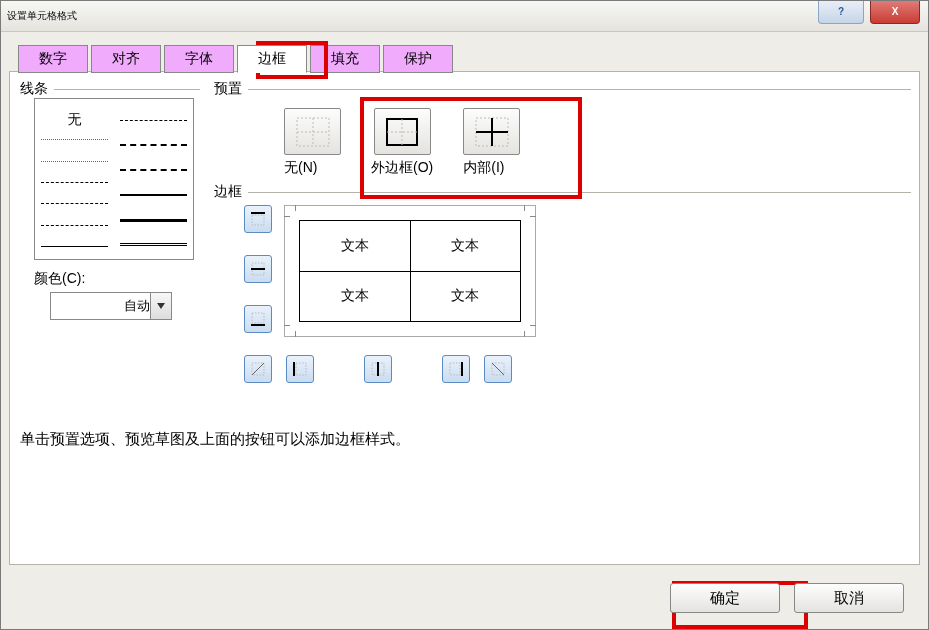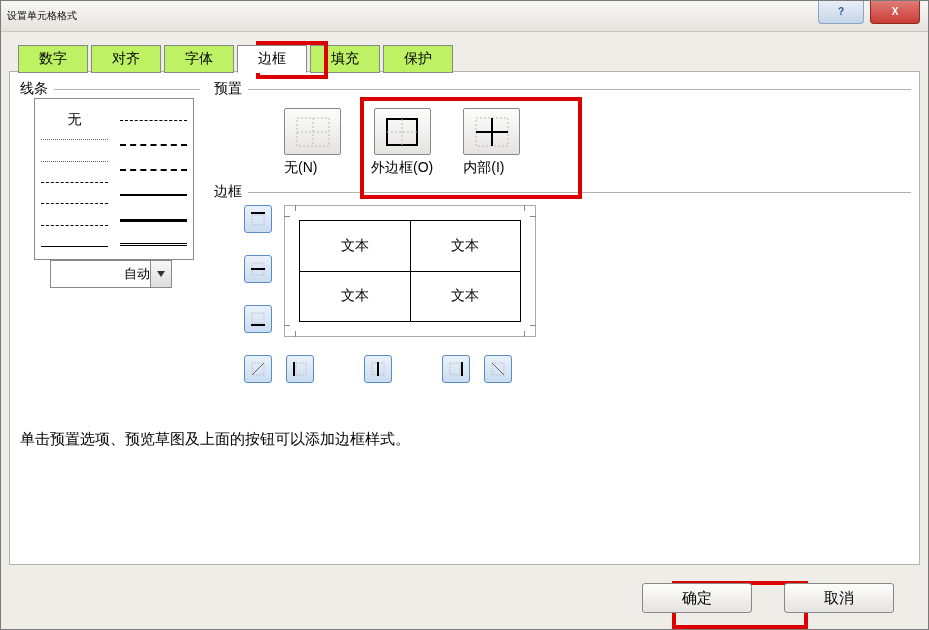--- a/index.html
+++ b/index.html
@@ -4,21 +4,21 @@
 <style>
 html,body{margin:0;padding:0;font-family:"Microsoft YaHei","SimSun",sans-serif;font-size:13px;background:#ece9e0;}
 .window{width:929px;height:630px;border:1px solid #7a7a7a;background:#eeede8;position:relative;box-sizing:border-box;}
 .titlebar{height:30px;background:linear-gradient(#f7f7f5,#e5e3de);border-bottom:1px solid #c9c6bf;position:relative;padding-left:6px;line-height:30px;font-size:10px;}
 .title-ctrls{position:absolute;right:8px;top:0px;display:flex;gap:0;}
 .title-ctrl{height:22px;display:flex;align-items:center;justify-content:center;font-weight:bold;border:1px solid;}
 .ctrl-help{width:44px;background:linear-gradient(#e9eef6,#c5d5e8);border-color:#8aa6c4;color:#2a5a9e;border-top:none;border-radius:0 0 4px 4px;margin-right:6px;}
 .ctrl-close{width:48px;background:linear-gradient(#e07b76,#c93c34);border-color:#8a2a24;color:#fff;border-top:none;border-radius:0 0 4px 4px;}
 .dlg-body{position:absolute;top:46px;left:8px;right:8px;bottom:64px;background:#fff;border:1px solid #b5b2ab;}
 .tabs{position:absolute;top:-27px;left:8px;display:flex;}
-.tab{padding:4px 20px;border:1px solid #888;background:#bef264;margin-right:3px;border-bottom:1px solid #888;font-size:14px;cursor:pointer;}
+.tab{padding:4px 20px;border:1px solid #888;background:#f0abfc;margin-right:3px;border-bottom:1px solid #888;font-size:14px;cursor:pointer;}
 .tab.active{background:#fff;border-bottom:1px solid #fff;position:relative;z-index:2;}
 .tab-content{position:absolute;top:2px;left:0;right:0;bottom:0;padding:6px 8px;}
 .group-label{font-size:14px;}
 .group-line{border-top:1px solid #b5b2ab;flex:1;margin-left:6px;margin-top:9px;}
 .group-head{display:flex;align-items:flex-start;}
 
 .left-col{position:absolute;left:10px;top:6px;width:180px;}
 .style-label{margin:4px 0 3px 14px;font-size:14px;}
 .style-box{border:1px solid #888;width:158px;height:160px;margin-left:14px;background:#fff;display:flex;}
 .style-col{width:50%;display:flex;flex-direction:column;justify-content:space-around;padding:6px 6px;box-sizing:border-box;}
@@ -44,21 +44,21 @@
 .small-btn{width:26px;height:26px;border:1px solid #5a8bc2;background:linear-gradient(#eaf2fb,#cadcf0);border-radius:3px;cursor:pointer;display:flex;align-items:center;justify-content:center;}
 .small-row{display:flex;gap:50px;margin-left:30px;margin-top:10px;}
 .preview{position:absolute;left:70px;top:0;width:250px;height:130px;border:1px solid #aaa;background:#fff;}
 .preview .inner{position:absolute;left:14px;top:14px;right:14px;bottom:14px;border:1.5px solid #000;padding-left:28px;}
 .preview .inner .vline{position:absolute;left:50%;top:0;bottom:0;border-left:1.5px solid #000;}
 .preview .inner .hline{position:absolute;top:50%;left:0;right:0;border-top:1.5px solid #000;}
 .preview .cell{position:absolute;width:50%;height:50%;display:flex;align-items:center;justify-content:center;font-size:14px;}
 .tick{position:absolute;background:#888;}
 .preview-wrap{position:relative;height:140px;margin-top:4px;}
 .hint{margin:18px 0 0 4px;font-size:15px;}
-.footer{position:absolute;right:34px;bottom:16px;display:flex;gap:32px;}
+.footer{position:absolute;right:24px;bottom:16px;display:flex;gap:14px;}
 .dlg-btn{width:110px;height:30px;border:1px solid #888;background:linear-gradient(#fdfdfd,#e4e3df);border-radius:3px;cursor:pointer;font-size:15px;}
 svg{display:block;}
 </style>
 </head>
 <body>
 
 <div class="window">
 
   <div class="titlebar">
     <span>设置单元格格式</span>
@@ -101,20 +101,21 @@
           </div>
           <div class="style-col">
             <div class="swatch dash"></div>
             <div class="swatch dash md" style="border-bottom-style:dashed"></div>
             <div class="swatch dash" style="border-bottom-width:2px"></div>
             <div class="swatch md"></div>
             <div class="swatch thk"></div>
             <div class="swatch db"></div>
           </div>
         </div>
+        <div class="color-label">颜色(C):</div>
         <div class="combo">
           <span>自动</span>
           <div class="arrow">
             <svg width="8" height="6">
                 <polygon points="0,0 8,0 4,6" fill="#333"></polygon>
               </svg>
           </div>
         </div>
       </div>
 

